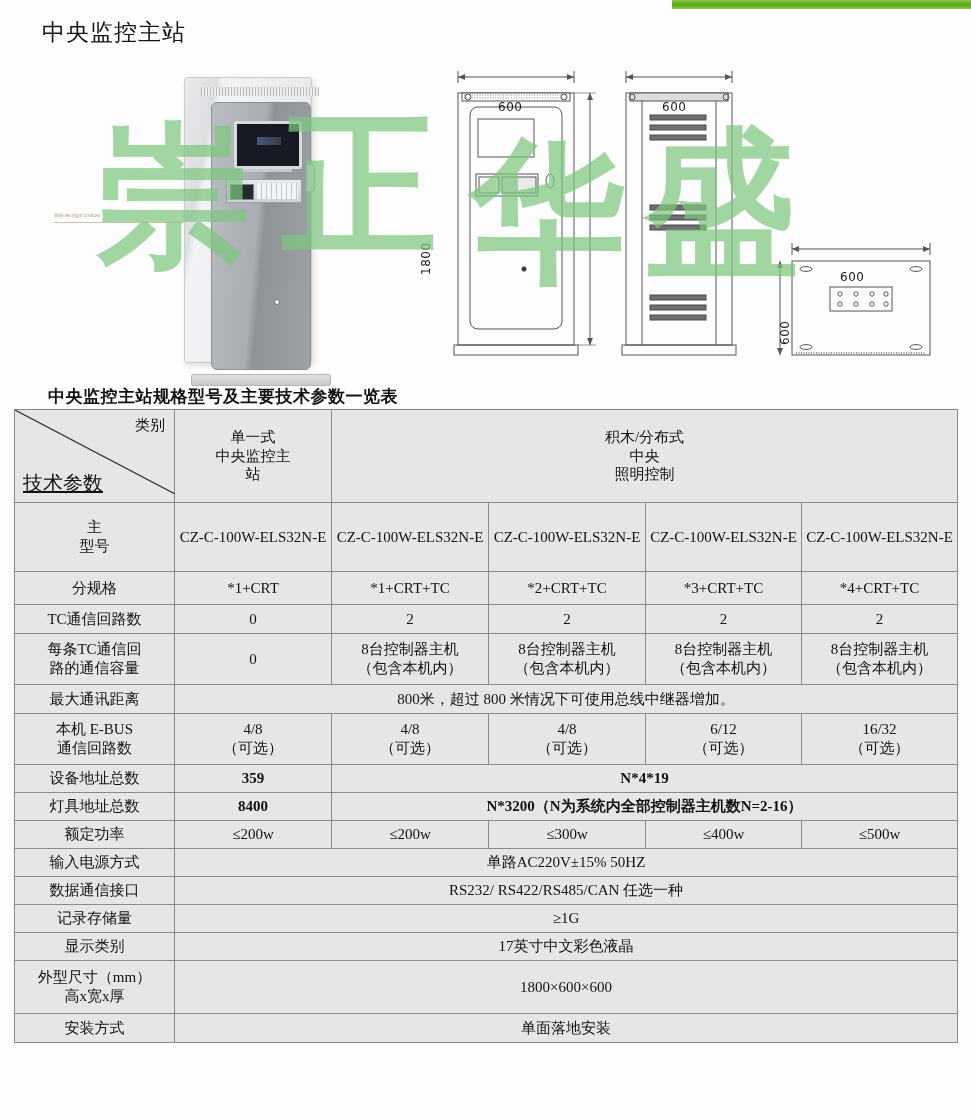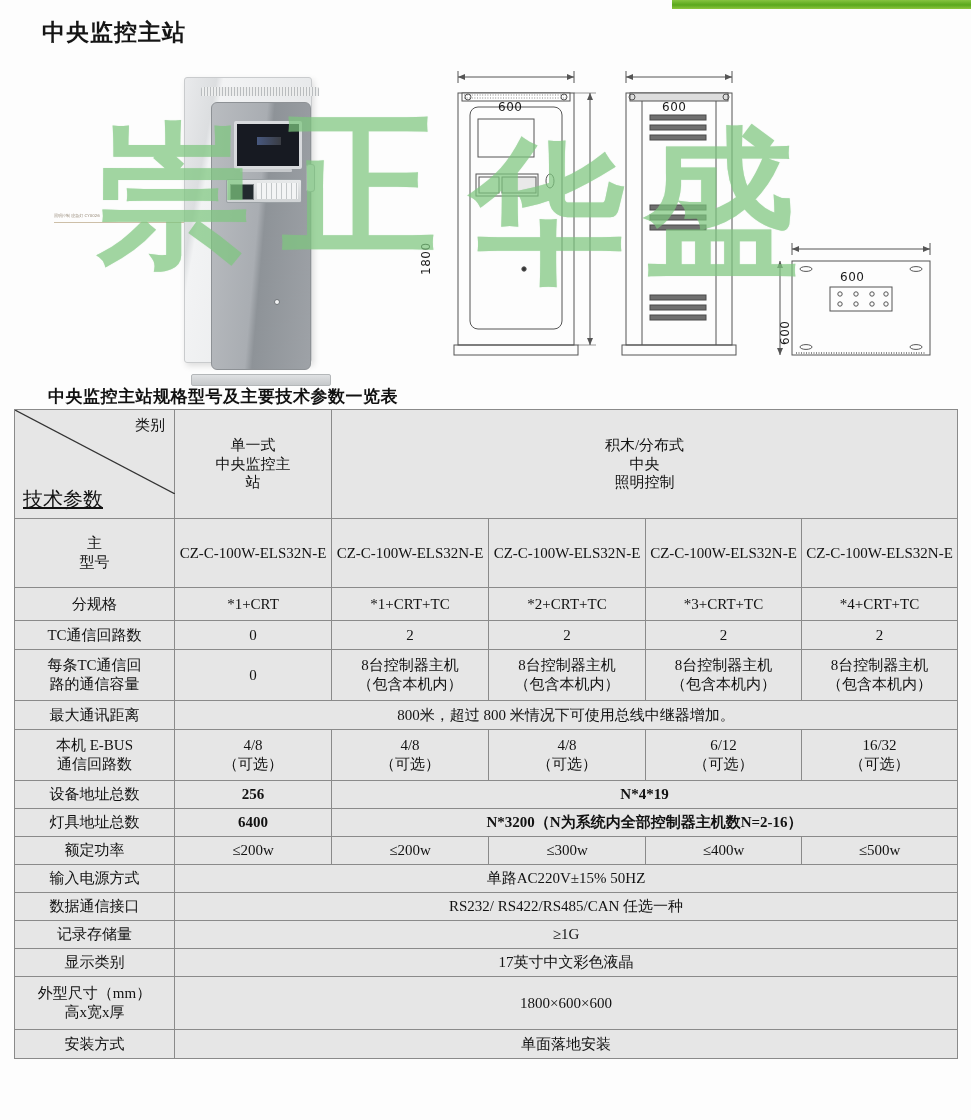--- a/index.html
+++ b/index.html
@@ -11,21 +11,21 @@
     position:relative;
     overflow:hidden;
   }
   .green-bar{
     position:absolute;top:0;left:672px;width:299px;height:9px;
     background:linear-gradient(180deg,#86c440 0%,#5aa81c 55%,#8dc63f 100%);
   }
   .page-title{
     position:absolute;left:42px;top:17px;
     font-family:"DejaVu Sans","Liberation Sans",sans-serif;
-    font-weight:bold;font-size:23px;letter-spacing:1px;color:#151515;
+    font-weight:normal;font-size:23px;letter-spacing:1px;color:#151515;
   }
 
   
   .imgband{position:absolute;left:0;top:45px;width:971px;height:335px;}
 
   
   .photo{position:absolute;left:172px;top:18px;width:150px;height:310px;}
   .cab-body{
     position:absolute;left:12px;top:14px;width:126px;height:284px;
     background:linear-gradient(100deg,#e9eaec 0%,#dcdee0 18%,#f2f3f4 22%,#e2e4e6 100%);
@@ -115,21 +115,21 @@
     font-size:15px;
     color:#121212;
     padding:2px 3px;
     line-height:1.24;
     background:#e6e6e6;
   }
   td.lbl{font-size:15px;}
   td.small{font-size:13.5px;}
   td.bold{font-weight:bold;}
   td.left{text-align:left;padding-left:8px;}
-  .corner{position:relative;height:84px;padding:12px !important;}
+  .corner{position:relative;height:84px;padding:4px !important;}
   .corner .c-a{position:absolute;right:9px;top:6px;font-size:15px;}
   .corner .c-b{position:absolute;left:8px;bottom:6px;font-size:20px;text-decoration:underline;}
   .corner svg{position:absolute;left:0;top:0;}
 </style>
 </head>
 <body>
 
 <div class="green-bar"></div>
 
 <div class="page-title">中央监控主站</div>
@@ -345,27 +345,27 @@
       <td style="white-space:pre-line">4/8
 （可选）</td>
       <td style="white-space:pre-line">6/12
 （可选）</td>
       <td style="white-space:pre-line">16/32
 （可选）</td>
     </tr>
 
     <tr>
       <td class="lbl" style="height:23px">设备地址总数</td>
-      <td class="bold">256</td>
+      <td class="bold">359</td>
       <td class="bold" colspan="4">N*4*19</td>
     </tr>
 
     <tr>
       <td class="lbl" style="height:23px">灯具地址总数</td>
-      <td class="bold">6400</td>
+      <td class="bold">8400</td>
       <td class="small bold" colspan="4">N*3200（N为系统内全部控制器主机数N=2-16）</td>
     </tr>
 
     <tr>
       <td class="lbl" style="height:23px">额定功率</td>
       <td class="small">≤200w</td>
       <td class="small">≤200w</td>
       <td class="small">≤300w</td>
       <td class="small">≤400w</td>
       <td class="small">≤500w</td>

